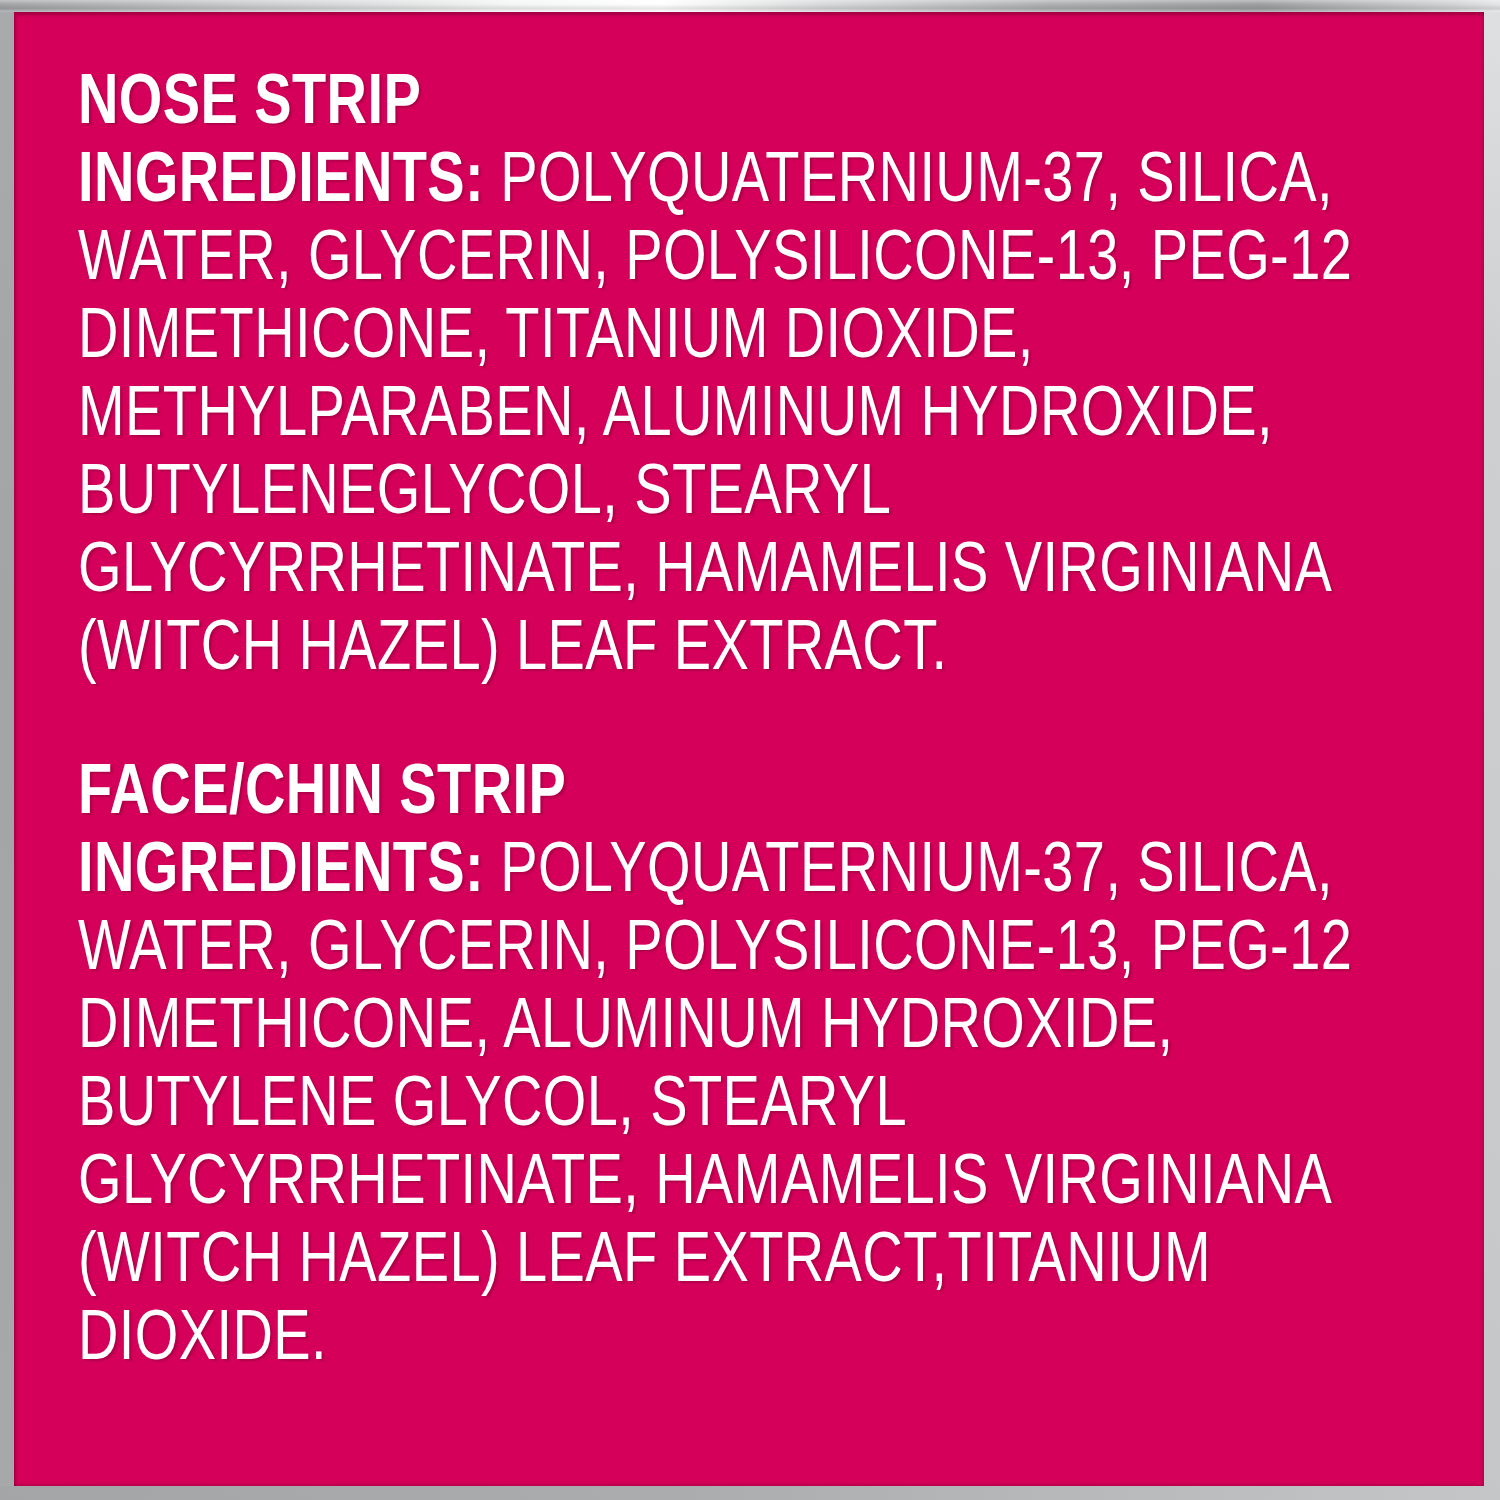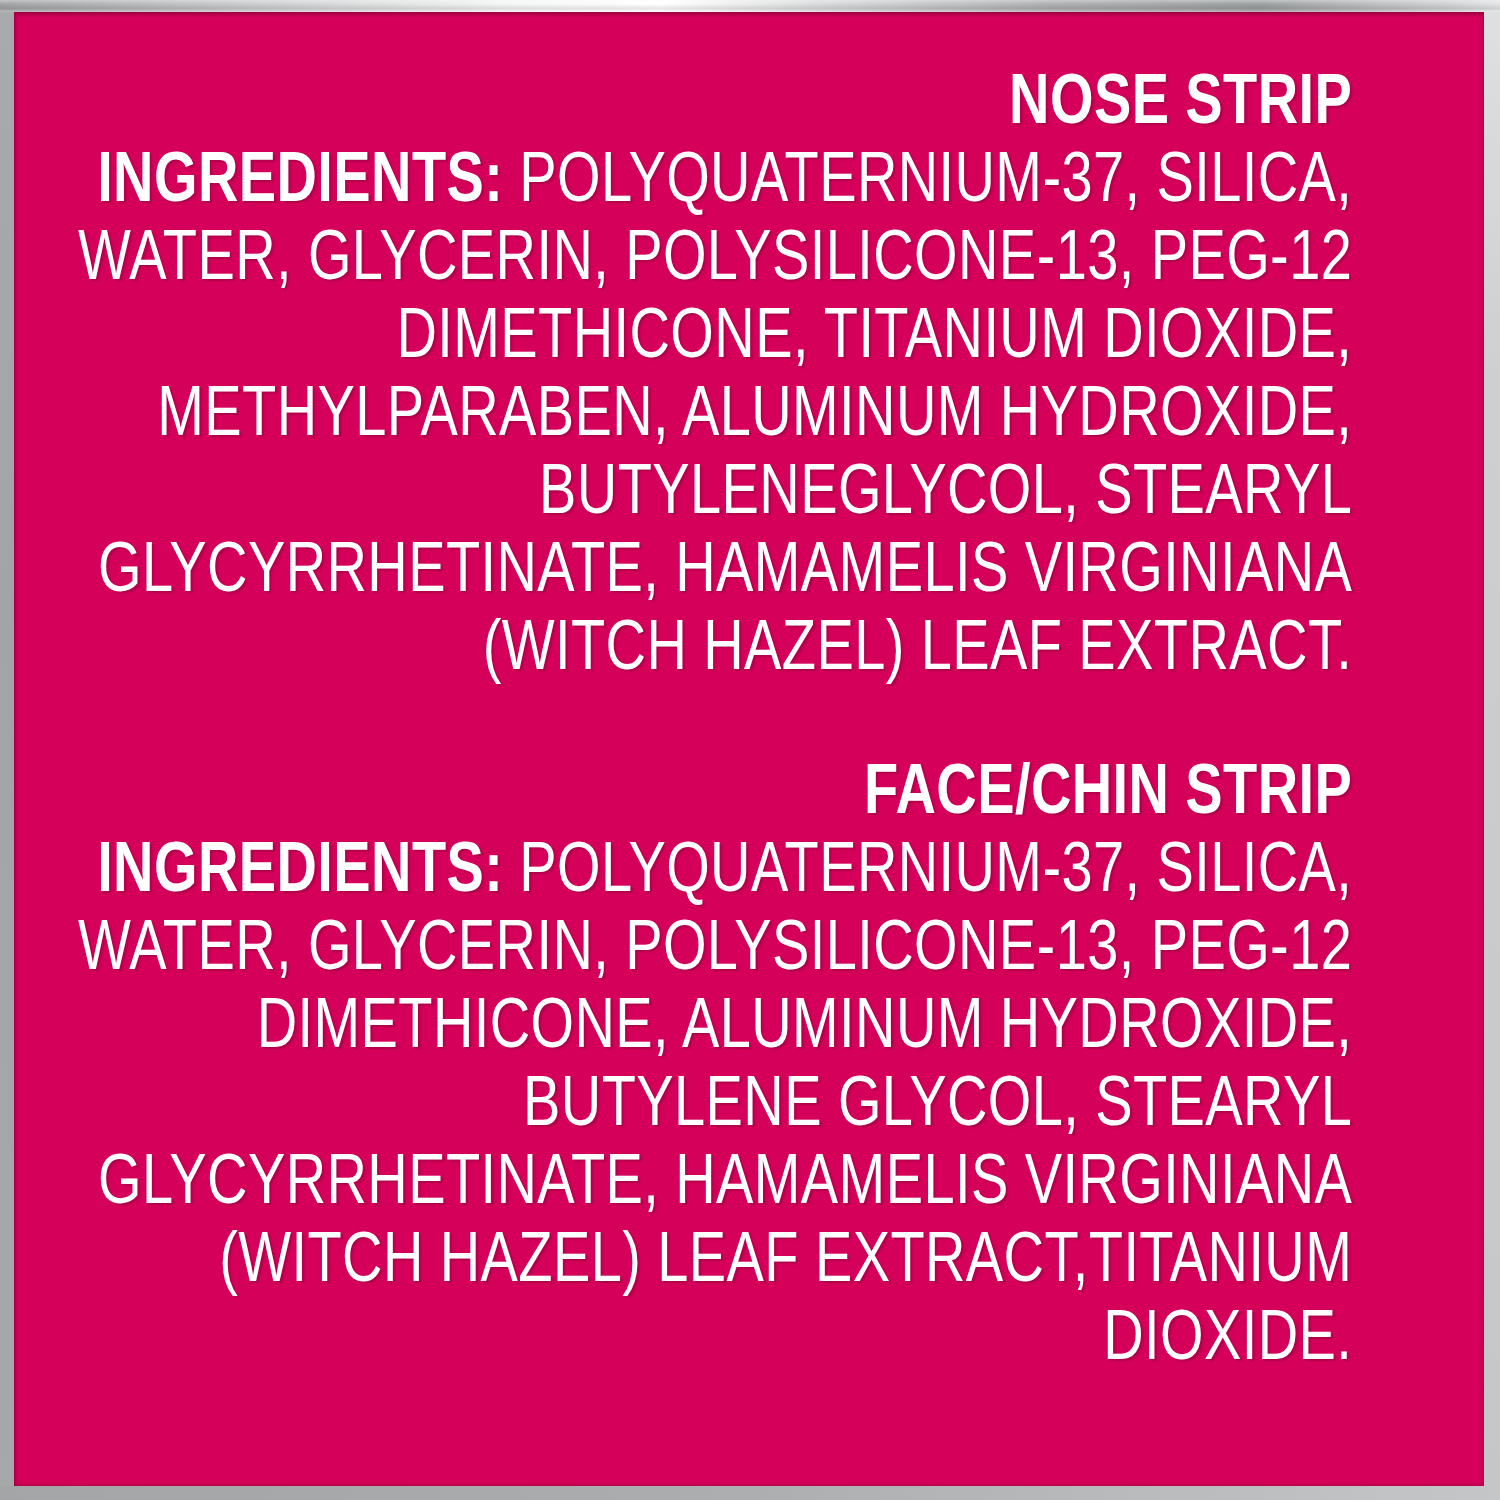--- a/index.html
+++ b/index.html
@@ -7,21 +7,20 @@
     padding: 0;
     background: #aeb0b1;
   }
   #stage {
     position: relative;
     width: 1500px;
     height: 1500px;
     overflow: hidden;
     background: #aeb0b1;
     font-family: "Liberation Sans", sans-serif;
-    text-align: right;
   }
 
   
   .frame-left {
     position: absolute; left: 0; top: 0; bottom: 0; width: 14px;
     background: linear-gradient(180deg, #a8aaab 0%, #a2a4a5 40%, #a6a8a9 100%);
   }
   .frame-right {
     position: absolute; right: 0; top: 0; bottom: 0; width: 16px;
     background: linear-gradient(180deg, #dfe0e1 0%, #cdcfd1 25%, #c8cacc 70%, #c4c6c7 100%);

